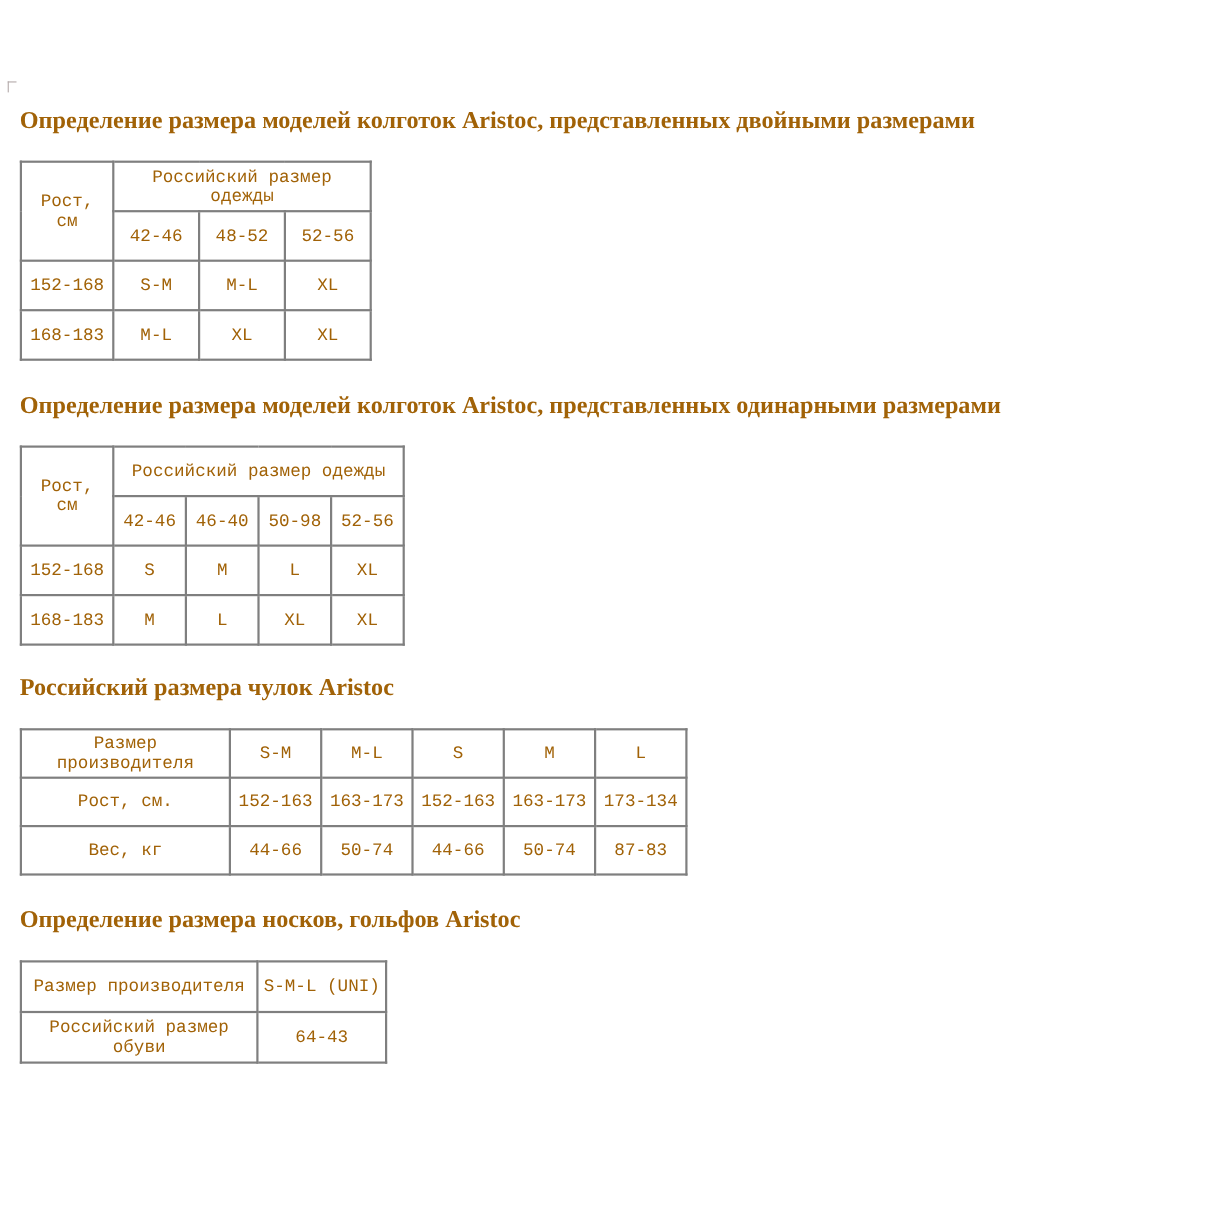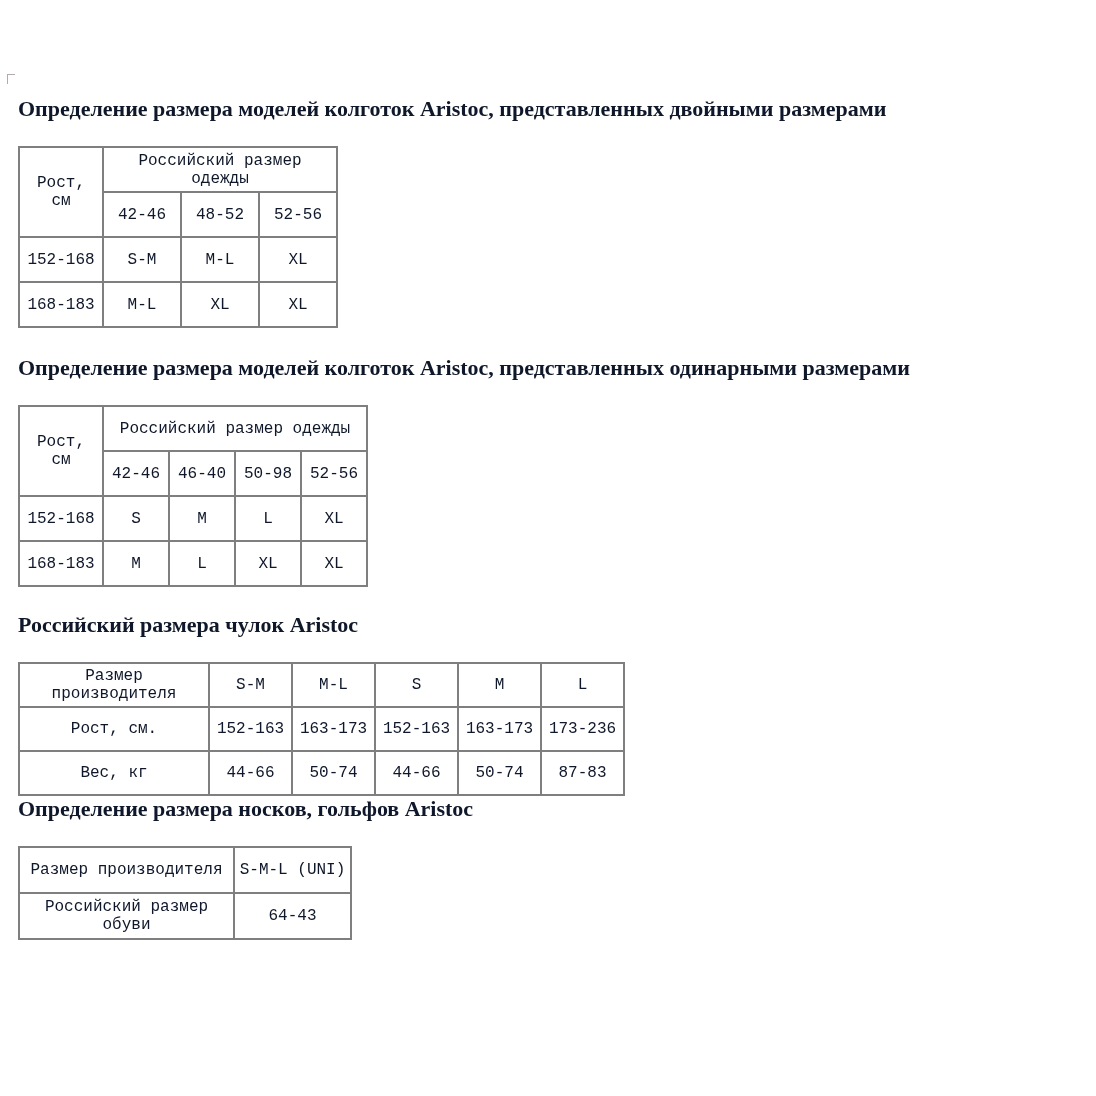--- a/index.html
+++ b/index.html
@@ -1,21 +1,21 @@
 <!DOCTYPE html>
 <html lang="ru"><head>
 <meta charset="utf-8">
 <style>
   html, body { margin: 0; padding: 0; }
   .page {
     position: relative;
     width: 1096px;
     height: 1096px;
     background: #ffffff;
-    color: #0f172a;
+    color: #a16207;
     font-family: "Liberation Serif", serif;
     overflow: hidden;
   }
   .broken-mark {
     position: absolute;
     left: 7px;
     top: 74px;
     width: 7px;
     height: 9px;
     border-left: 1px solid #b3aaaa;
@@ -38,21 +38,21 @@
     text-align: center;
     vertical-align: middle;
     font-size: 16px;
     padding: 0 4px;
     overflow: hidden;
     font-family: Liberation Mono, monospace;
   }
   #title1 { margin-top: 96px; }
   #title2 { margin-top: 27px; }
   #title3 { margin-top: 25px; }
-  #title4 { }
+  #title4 { margin-top: 27px; }
   .t1 { width: 318px; }
   .t1 td { height: 43px; }
   .t2 { width: 348px; }
   .t2 td { height: 43px; }
   .t3 { width: 605px; }
   .t3 td { height: 42px; }
   .t4 { width: 332px; }
   .t4 td { height: 44px; }
 </style>
 </head>
@@ -153,21 +153,21 @@
         <td>S</td>
         <td>M</td>
         <td>L</td>
       </tr>
       <tr>
         <td>Рост, см.</td>
         <td>152-163</td>
         <td>163-173</td>
         <td>152-163</td>
         <td>163-173</td>
-        <td>173-236</td>
+        <td>173-134</td>
       </tr>
       <tr>
         <td>Вес, кг</td>
         <td>44-66</td>
         <td>50-74</td>
         <td>44-66</td>
         <td>50-74</td>
         <td>87-83</td>
       </tr>
     </tbody>

